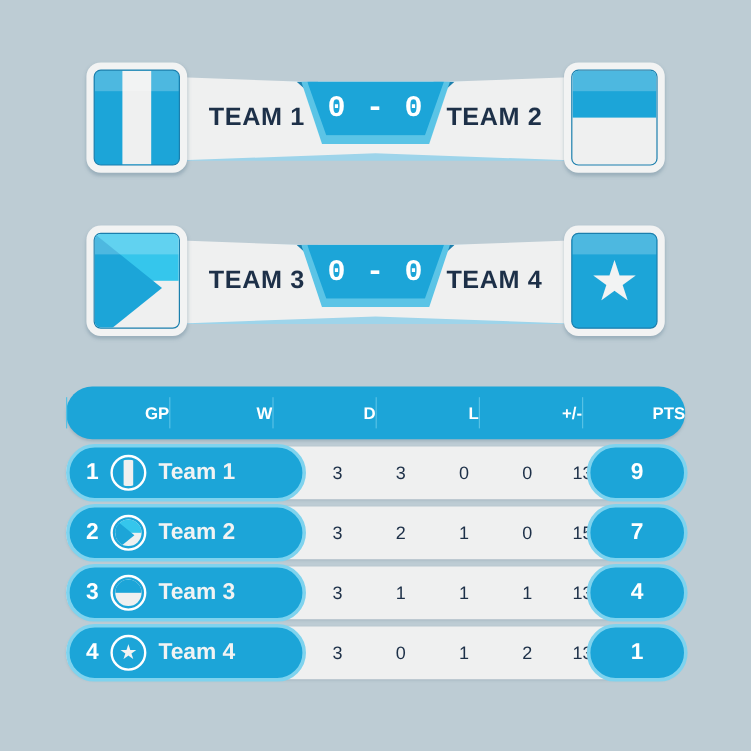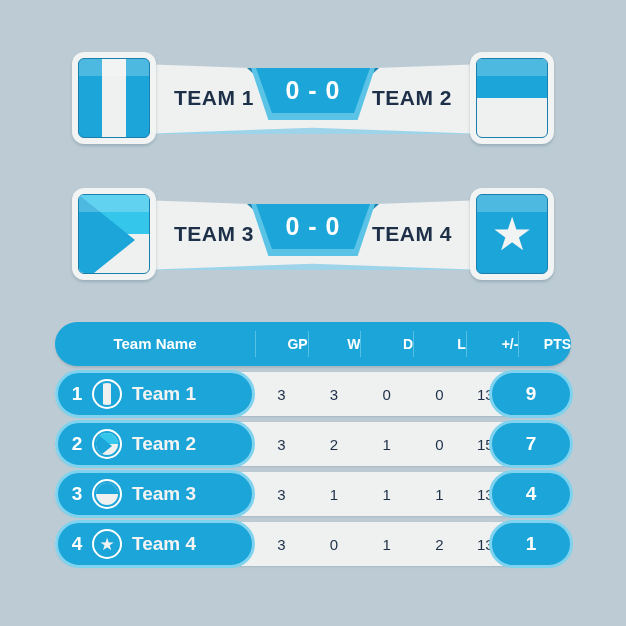--- a/index.html
+++ b/index.html
@@ -181,20 +181,21 @@
     z-index: 3;
     display: flex;
     align-items: center;
     justify-content: center;
   }
   .score-text {
     color: #ffffff;
     font-size: 25px;
     font-weight: bold;
     letter-spacing: 1px;
+    font-family: Liberation Mono, monospace;
   }
 
   
   .table {
     position: absolute;
     left: 55px;
     top: 322px;
     width: 516px;
   }
   .thead {
@@ -402,21 +403,20 @@
     <div class="flag-inner fl-star">
       <div class="star">★</div>
       <div class="flag-gloss"></div>
     </div>
   </div>
 </div>
 
 <div class="table">
 
   <div class="thead">
-    <div class="th name">Team Name</div>
     <div class="th stat">GP</div>
     <div class="th stat">W</div>
     <div class="th stat">D</div>
     <div class="th stat">L</div>
     <div class="th stat">+/-</div>
     <div class="th stat">PTS</div>
   </div>
 
   <div class="row">
     <div class="row-name">

